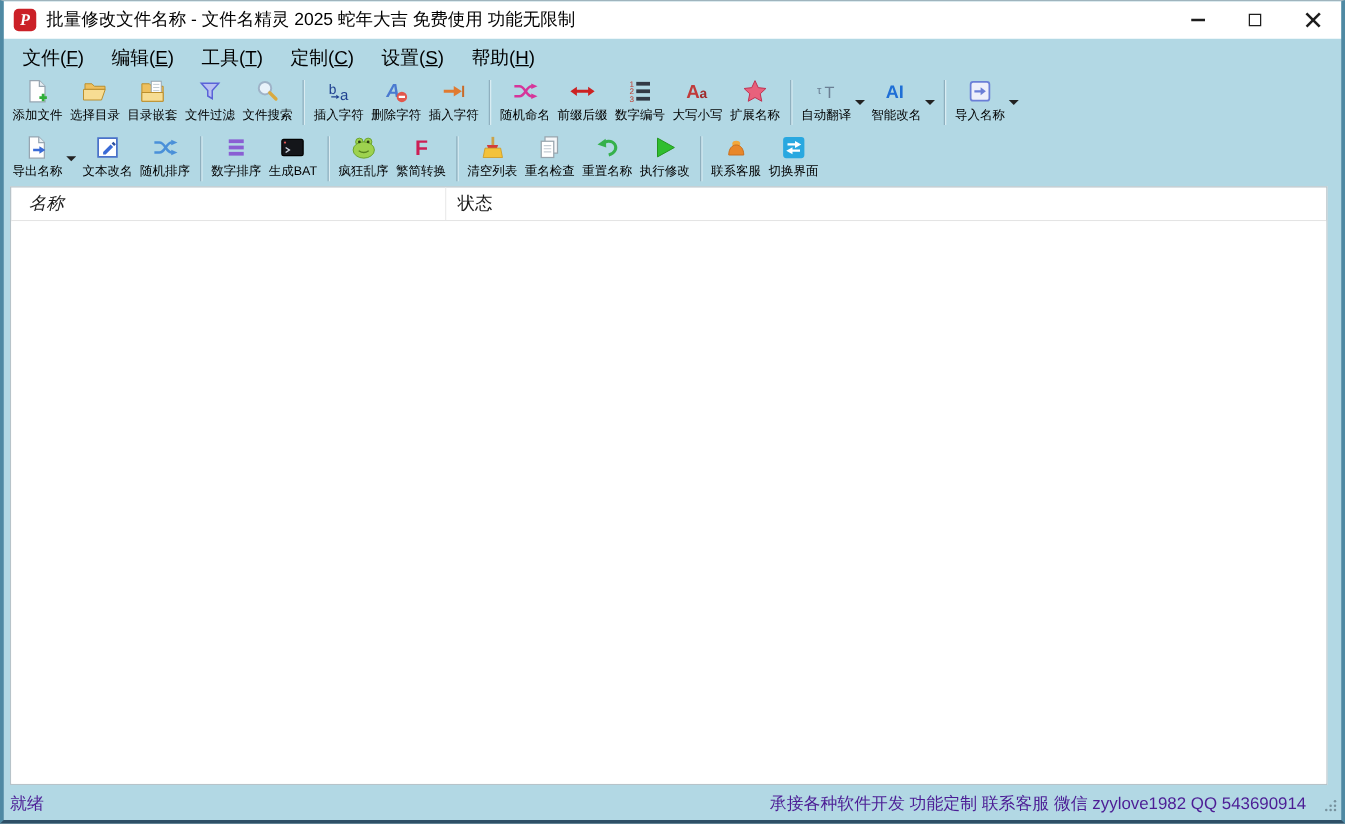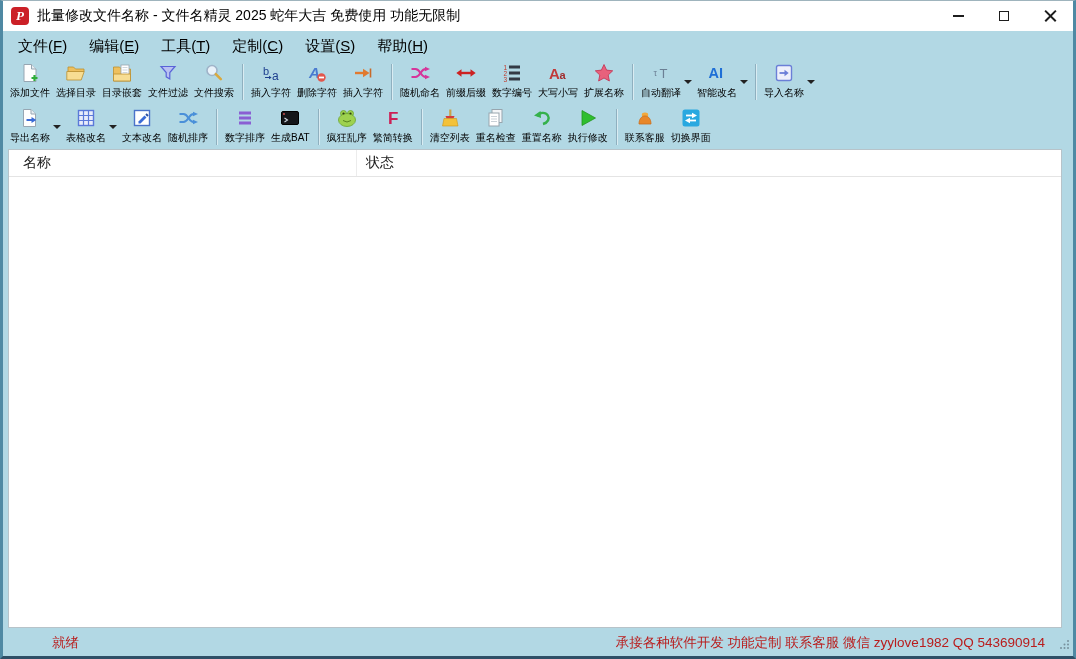--- a/index.html
+++ b/index.html
@@ -40,27 +40,27 @@
   .tb-icon svg{width:22px;height:22px;display:block;}
   .tb-label{font-size:10px;color:#000;margin-top:0;line-height:17px;}
   .tb-dd{position:absolute;right:2px;top:19px;width:0;height:0;
     border-left:4px solid transparent;border-right:4px solid transparent;border-top:4.5px solid #222;}
   .tb-sep{width:1px;align-self:stretch;margin:3px 5px 4px;background:#8fb0bf;box-shadow:1px 0 0 #d9ecf2;}
   
   .content{flex:1;min-height:0;margin:0 11px 2px 5px;background:#fff;
     border:1px solid var(--table-border);display:flex;flex-direction:column;}
   .thead{display:flex;height:27px;flex:0 0 auto;border-bottom:1px solid #e4e4e4;font-size:14px;color:#1a1a1a;}
   .th{height:100%;display:flex;align-items:center;border-right:1px solid #ececec;}
-  .th-name{width:348px;padding-left:14px;}
+  .th-name{width:348px;padding-left:14px;font-style:italic;}
   .th-preview{width:354px;padding-left:9px;}
   .th-status{flex:1;padding-left:9px;border-right:none;}
   .tbody{flex:1;background:#fff;}
   
-  .statusbar{height:26px;flex:0 0 auto;display:flex;align-items:center;font-size:13.5px;color:#b91c1c;
-    padding:0 6px 0 5px;position:relative;margin-left:44px;}
+  .statusbar{height:26px;flex:0 0 auto;display:flex;align-items:center;font-size:13.5px;color:#4c1d95;
+    padding:0 6px 0 5px;position:relative;}
   .status-left{white-space:nowrap;}
   .status-right{margin-left:auto;padding-right:22px;white-space:nowrap;}
   .resize-grip{position:absolute;right:3px;bottom:3px;}
 </style>
 </head>
 <body>
 
 <div class="window">
 
   <div class="titlebar">
@@ -258,30 +258,20 @@
       <div class="tb-btn has-dd">
         <span class="tb-icon">
           <svg viewBox="0 0 22 22">
             <path d="M4.5 2.5H12l4.5 4.5v12.5H4.5z" fill="#fefefe" stroke="#97a6b2"></path>
             <path d="M12 2.5V7h4.5" fill="#e7eef3" stroke="#97a6b2"></path>
             <path d="M7.5 13h6" stroke="#3a6bd6" stroke-width="2"></path>
             <path d="M12.5 10l4.8 3-4.8 3z" fill="#3a6bd6"></path>
           </svg>
         </span>
         <span class="tb-label">导出名称</span>
-        <span class="tb-dd"></span>
-      </div>
-      <div class="tb-btn has-dd">
-        <span class="tb-icon">
-          <svg viewBox="0 0 22 22">
-            <rect x="3.5" y="3.5" width="15" height="15" fill="#e8ecfb" stroke="#5b79d9" stroke-width="1.4"></rect>
-            <path d="M3.5 8.5h15M3.5 13.5h15M8.5 3.5v15M13.5 3.5v15" stroke="#5b79d9" stroke-width="1.2"></path>
-          </svg>
-        </span>
-        <span class="tb-label">表格改名</span>
         <span class="tb-dd"></span>
       </div>
       <div class="tb-btn">
         <span class="tb-icon">
           <svg viewBox="0 0 22 22">
             <rect x="3.5" y="3.5" width="15" height="15" fill="#fff" stroke="#4a72c9" stroke-width="1.4"></rect>
             <path d="M7.5 14.5l6-6 2 2-6 6h-2z" fill="#3a6bd6"></path>
             <path d="M14.3 7.7l1.4-1.4 2 2-1.4 1.4z" fill="#2a4fa0"></path>
           </svg>
         </span>

